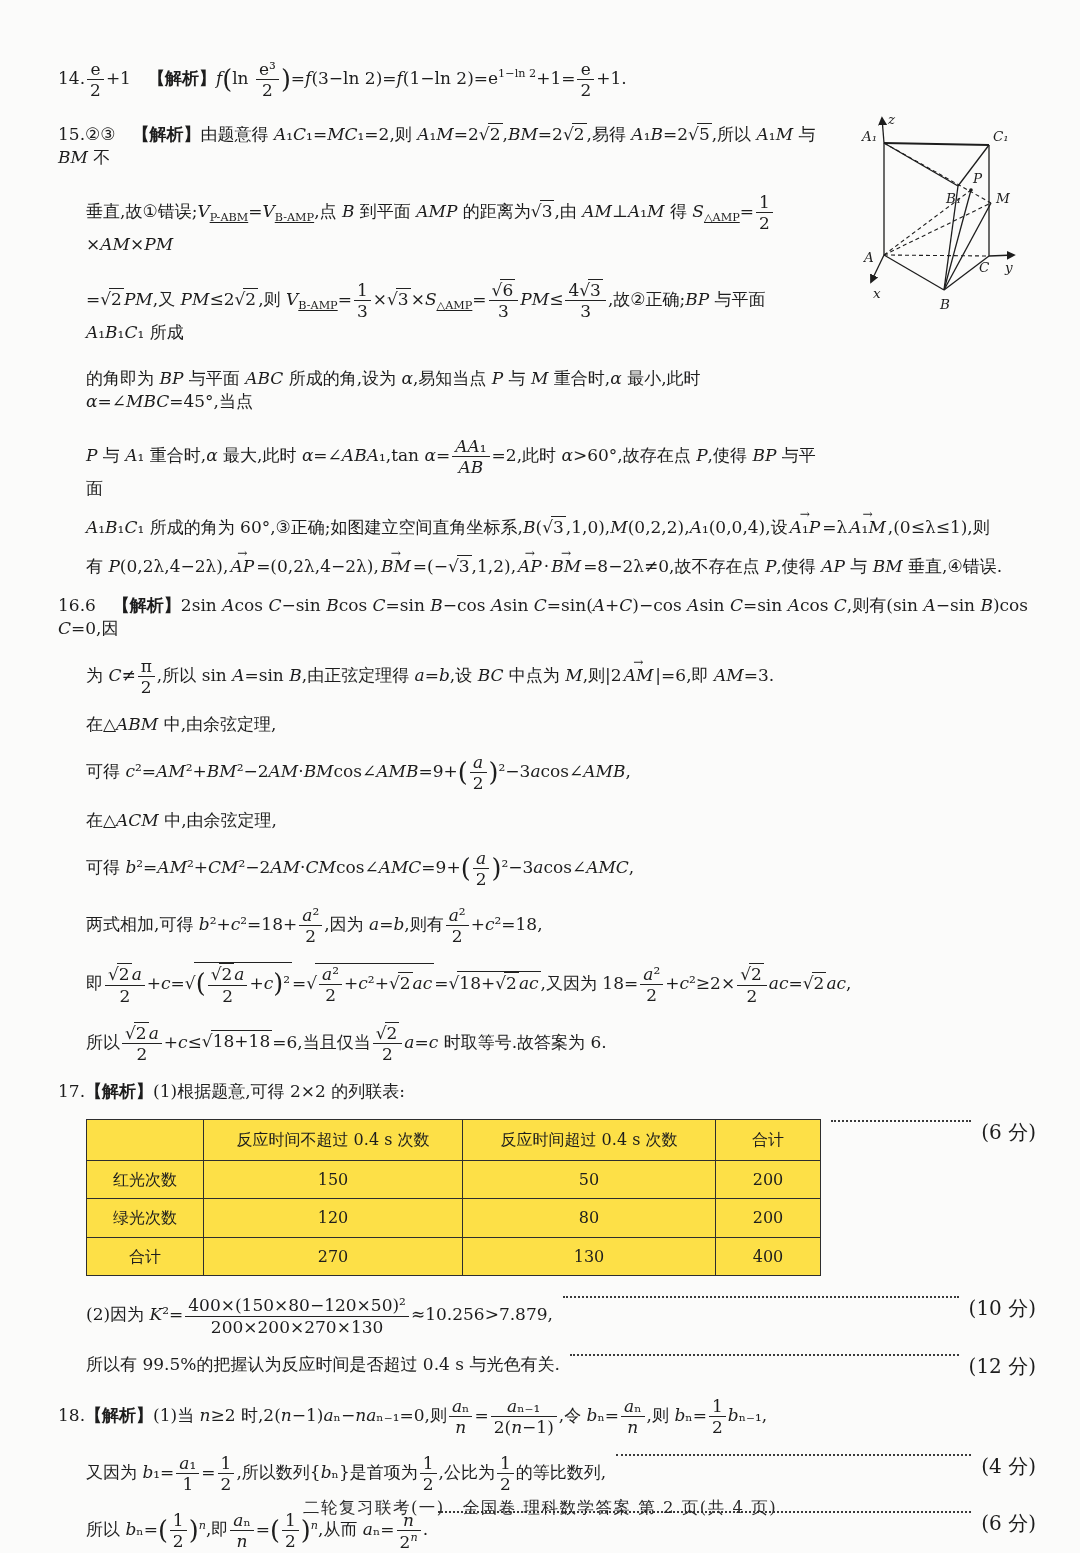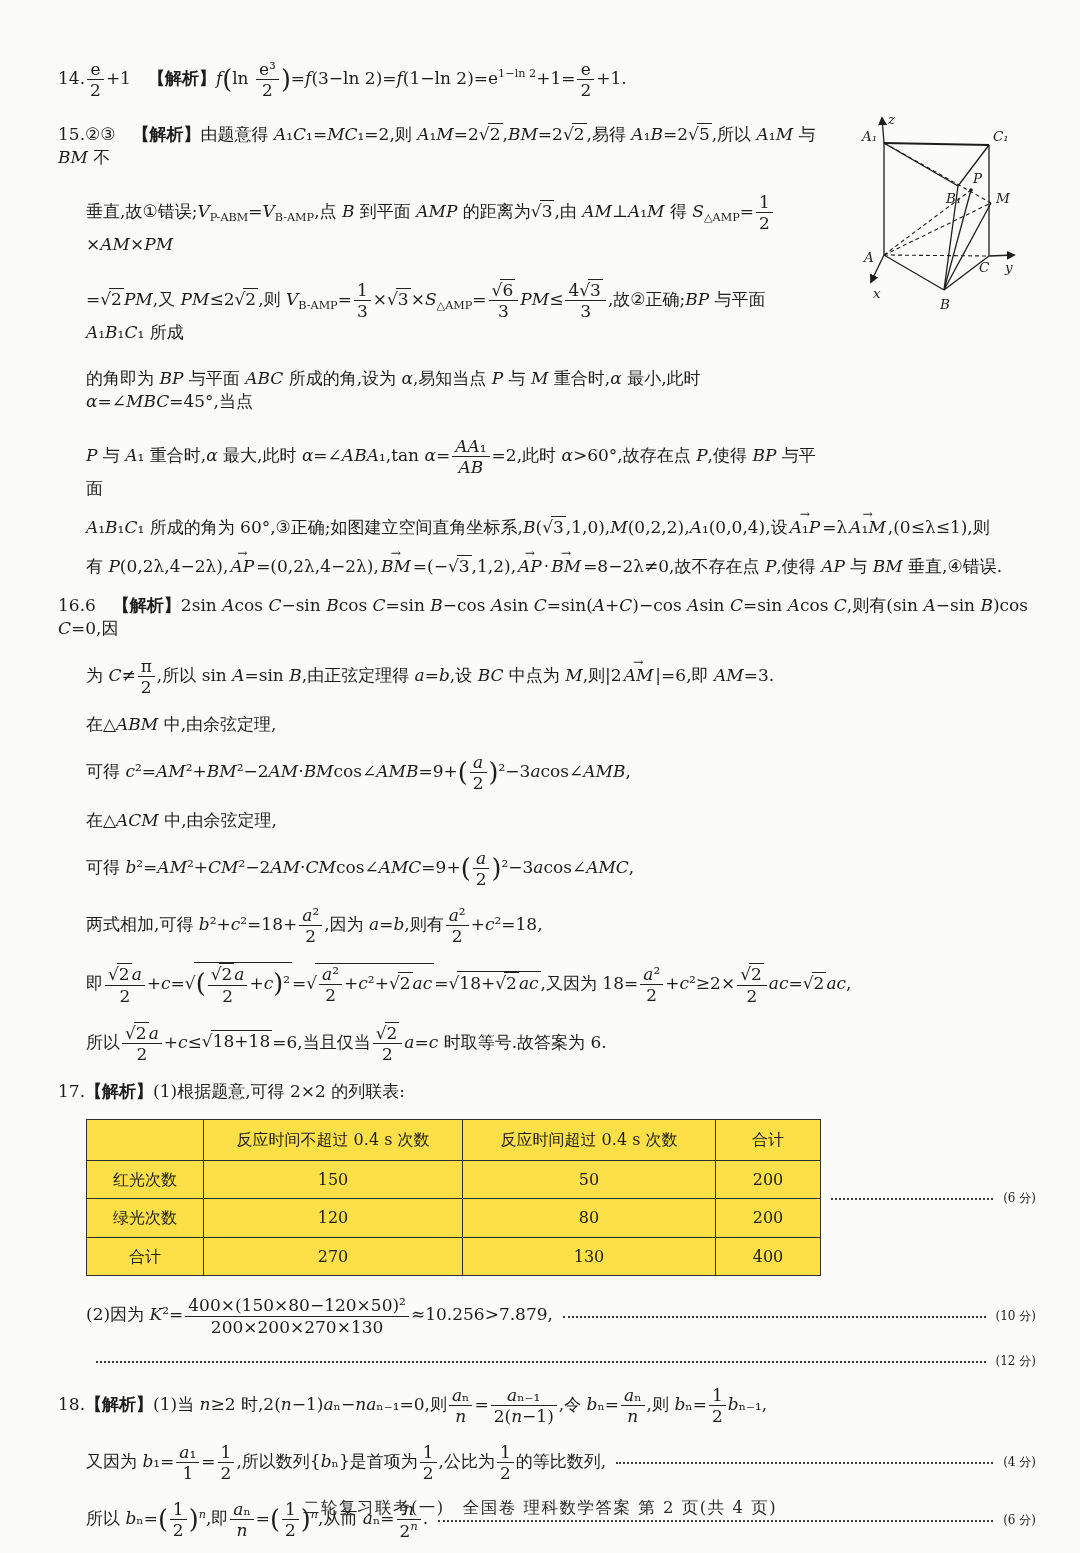--- a/index.html
+++ b/index.html
@@ -3,40 +3,40 @@
 <meta charset="utf-8">
 <style>
   html,body{margin:0;padding:0;}
   body{
     width:1080px;height:1553px;position:relative;overflow:hidden;
     background:#fbfbfa;color:#1d1d1d;
     font-family:"DejaVu Serif","DejaVu Sans",serif;
     font-size:17px;
   }
   .content{position:absolute;left:58px;top:56px;right:44px;}
-  .line{display:flex;align-items:center;margin-bottom:13px;padding-top:3px;line-height:1.35;}
+  .line{display:flex;align-items:flex-start;margin-bottom:13px;padding-top:3px;line-height:1.35;}
   .line .txt{flex:0 1 auto;}
   .c{padding-left:28px;}
   .nw{padding-right:216px;margin-top:20px;}
   .leader{flex:1 1 auto;min-width:30px;height:0;border-top:2.4px dotted #3a3a3a;margin:0 10px;transform:translateY(1px);}
-  .score{white-space:nowrap;font-size:12px;}
+  .score{white-space:nowrap;font-size:20px;}
   
   .fr{display:inline-flex;flex-direction:column;text-align:center;vertical-align:middle;margin:0 2px;line-height:1.18;}
   .fr b{font-weight:normal;display:block;padding:0 3px;}
   .fr u{text-decoration:none;display:block;border-top:1.4px solid #222;padding:0 3px;}
   
   .q{white-space:nowrap;display:inline-block;}
   .q::before{content:'√';letter-spacing:-1px;}
   .q s{text-decoration:none;border-top:1.4px solid #222;padding:0 2px;display:inline-block;line-height:1.2;margin-left:-1px;}
   
   .v{display:inline-block;position:relative;margin:0 2px;}
   .v::before{content:'→';position:absolute;top:-0.85em;left:50%;transform:translateX(-50%);font-size:0.72em;}
   .bp{font-size:150%;vertical-align:middle;line-height:1;font-weight:300;}
   sup{font-size:66%;}
-  sub{font-size:66%;}
+  sub{font-size:66%;text-decoration:underline;}
   
   .tbl-line{margin:4px 0 16px 28px;}
   table{border-collapse:collapse;background:#fde047;}
   th,td{border:1.6px solid #2e2e2e;text-align:center;font-weight:normal;font-size:16px;padding:8px 10px;}
   th{padding:9px 10px;}
   .col0{width:96px;} .col1{width:238px;} .col2{width:232px;} .col3{width:84px;}
   
   .fig{position:absolute;top:110px;left:856px;width:184px;height:206px;}
   .fig text{font-style:italic;font-size:13.5px;fill:#1d1d1d;font-family:"DejaVu Serif","DejaVu Sans",serif;}
   .footer{position:absolute;left:0;right:0;top:1497px;text-align:center;font-size:16.5px;letter-spacing:1.5px;color:#2a2a2a;}
@@ -195,20 +195,21 @@
     </div>
     <div class="line c">
       <span class="txt">(2)因为 <i>K</i>²=<span class="fr">
           <b>400×(150×80−120×50)²</b>
           <u>200×200×270×130</u>
         </span>≈10.256&gt;7.879,</span>
       <span class="leader"></span>
       <span class="score">(10 分)</span>
     </div>
     <div class="line c">
+      <span class="txt">所以有 99.5%的把握认为反应时间是否超过 0.4 s 与光色有关.</span>
       <span class="leader"></span>
       <span class="score">(12 分)</span>
     </div>
     <div class="line">
       <span class="txt">18.<b>【解析】</b>(1)当 <i>n</i>≥2 时,2(<i>n</i>−1)<i>a</i>ₙ−<i>na</i>ₙ₋₁=0,则<span class="fr">
           <b><i>a</i>ₙ</b>
           <u><i>n</i></u>
         </span>=<span class="fr">
           <b><i>a</i>ₙ₋₁</b>
           <u>2(<i>n</i>−1)</u>

